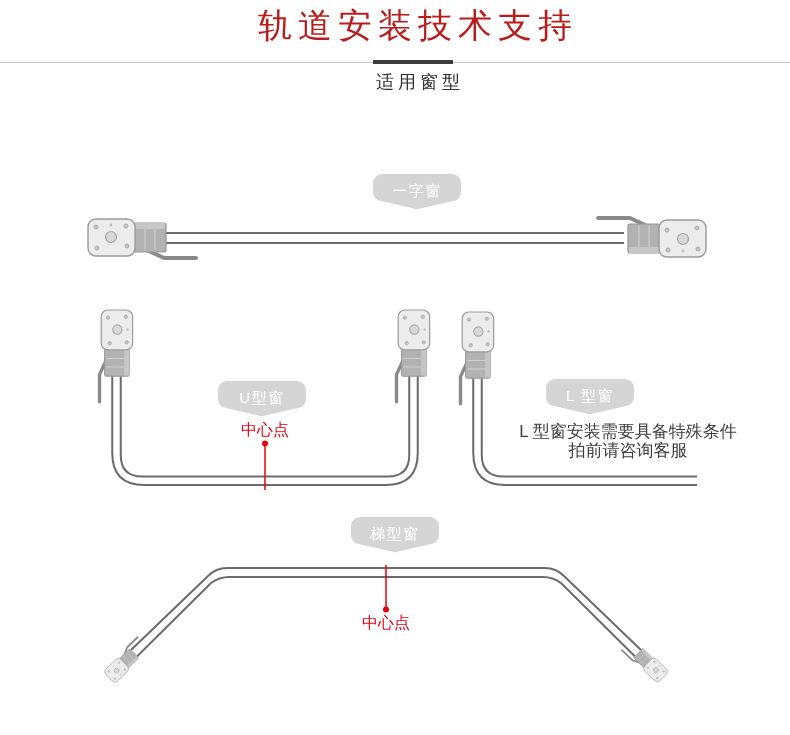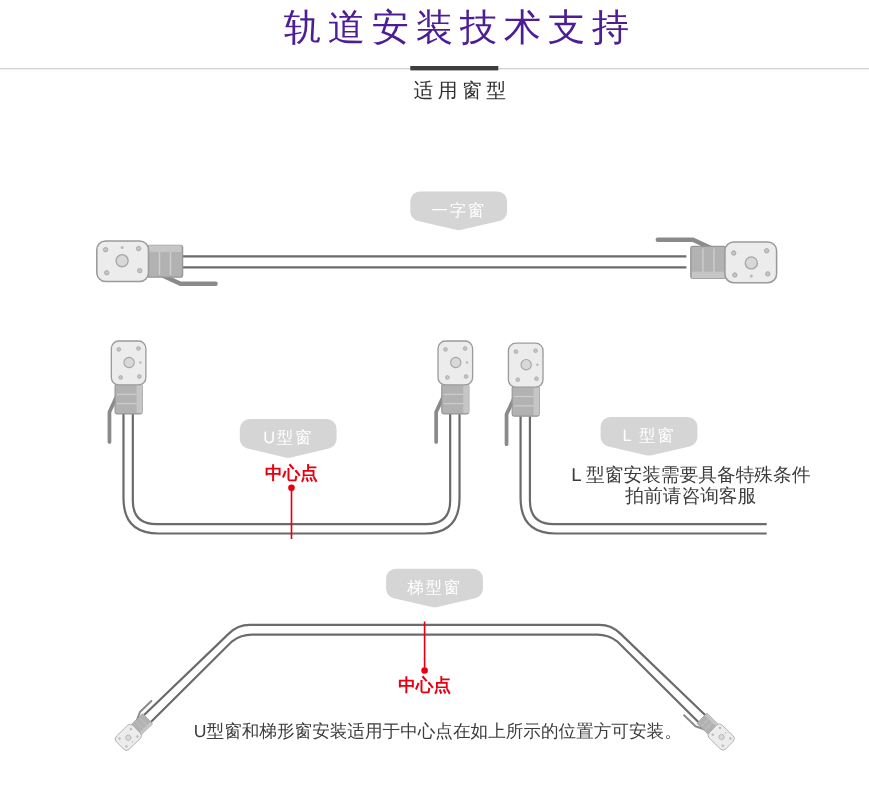--- a/index.html
+++ b/index.html
@@ -12,21 +12,21 @@
     font-family: "Liberation Sans", sans-serif;
   }
   .abs { position: absolute; }
 
   .page-title {
     left: 46px; top: 4px; width: 744px;
     text-align: center;
     font-size: 34px;
     font-weight: 300;
     letter-spacing: 6px;
-    color: #4c1d95;
+    color: #b91c1c;
     line-height: 42px;
     white-space: nowrap;
   }
   .divider-line {
     left: 0; top: 62px; width: 790px; height: 1px;
     background: #c9c9c9;
   }
   .divider-accent {
     left: 373px; top: 60px; width: 80px; height: 4px;
     background: #3d3d3d;
@@ -48,21 +48,20 @@
     font-size: 15px;
     letter-spacing: 1.5px;
   }
 
   .center-label {
     width: 120px;
     text-align: center;
     font-size: 16px;
     color: #e60012;
     white-space: nowrap;
-    font-weight: bold;
   }
   .note {
     text-align: center;
     color: #3c3c3c;
     white-space: nowrap;
   }
   .l-note { width: 250px; font-size: 17px; line-height: 19px; }
   .footer-note { left: 98px; top: 655px; width: 600px; font-size: 16px; }
 
   #diagram-canvas { position: absolute; left: 0; top: 0; }
@@ -149,15 +148,14 @@
     <path class="badge-shape" d="M9,0 L79,0 A9,9 0 0 1 88,9 L88,18 A9,9 0 0 1 81,26.8 L47.5,34.6 A12,12 0 0 1 40.5,34.6 L7,26.8 A9,9 0 0 1 0,18 L0,9 A9,9 0 0 1 9,0 Z"></path>
     <text class="badge-text" x="44" y="22" text-anchor="middle">梯型窗</text>
   </svg>
 
   <div class="abs center-label" style="left:205px; top:420px;">中心点</div>
   <div class="abs center-label" style="left:326px; top:613px;">中心点</div>
 
   <div class="abs note l-note" style="left:503px; top:441px;">拍前请咨询客服</div>
   <div class="abs note l-note" style="left:503px; top:422px;">L 型窗安装需要具备特殊条件</div>
 
-  <div class="abs note footer-note">U型窗和梯形窗安装适用于中心点在如上所示的位置方可安装。</div>
 
 </div>
 
 </body></html>

